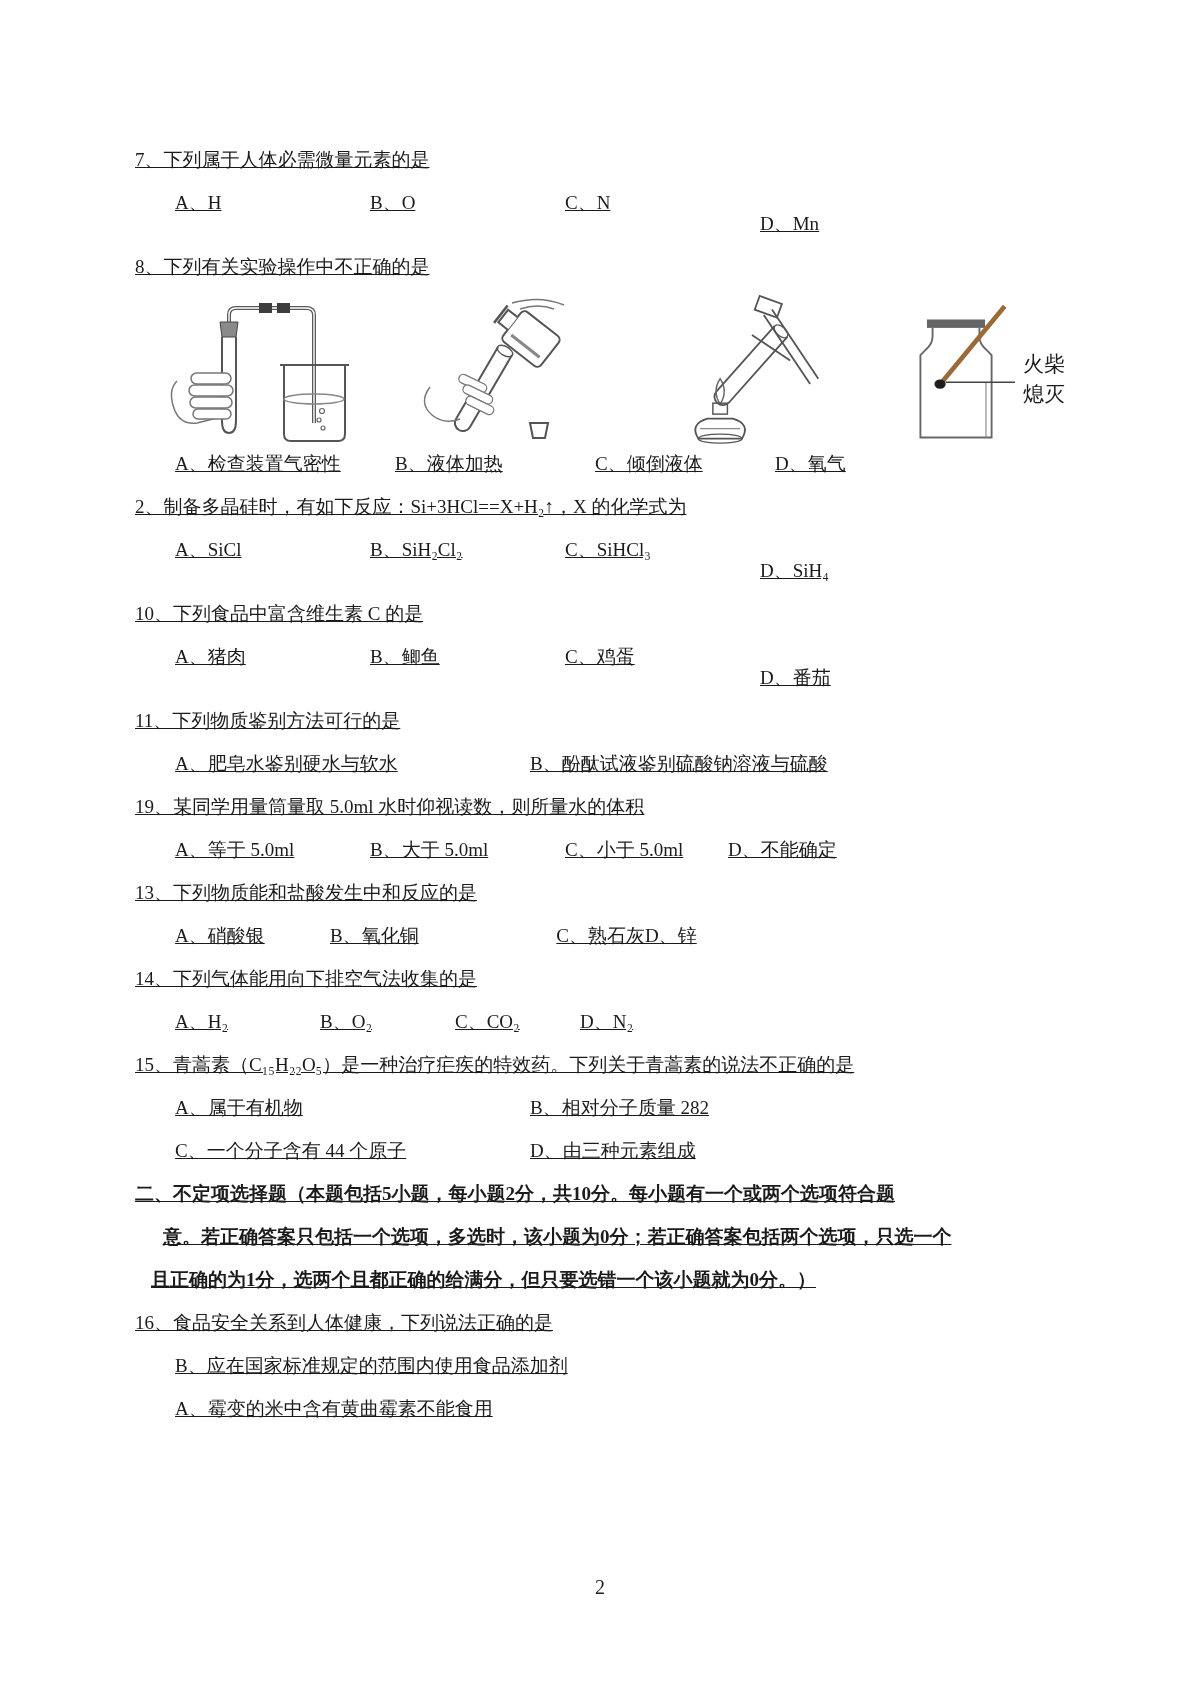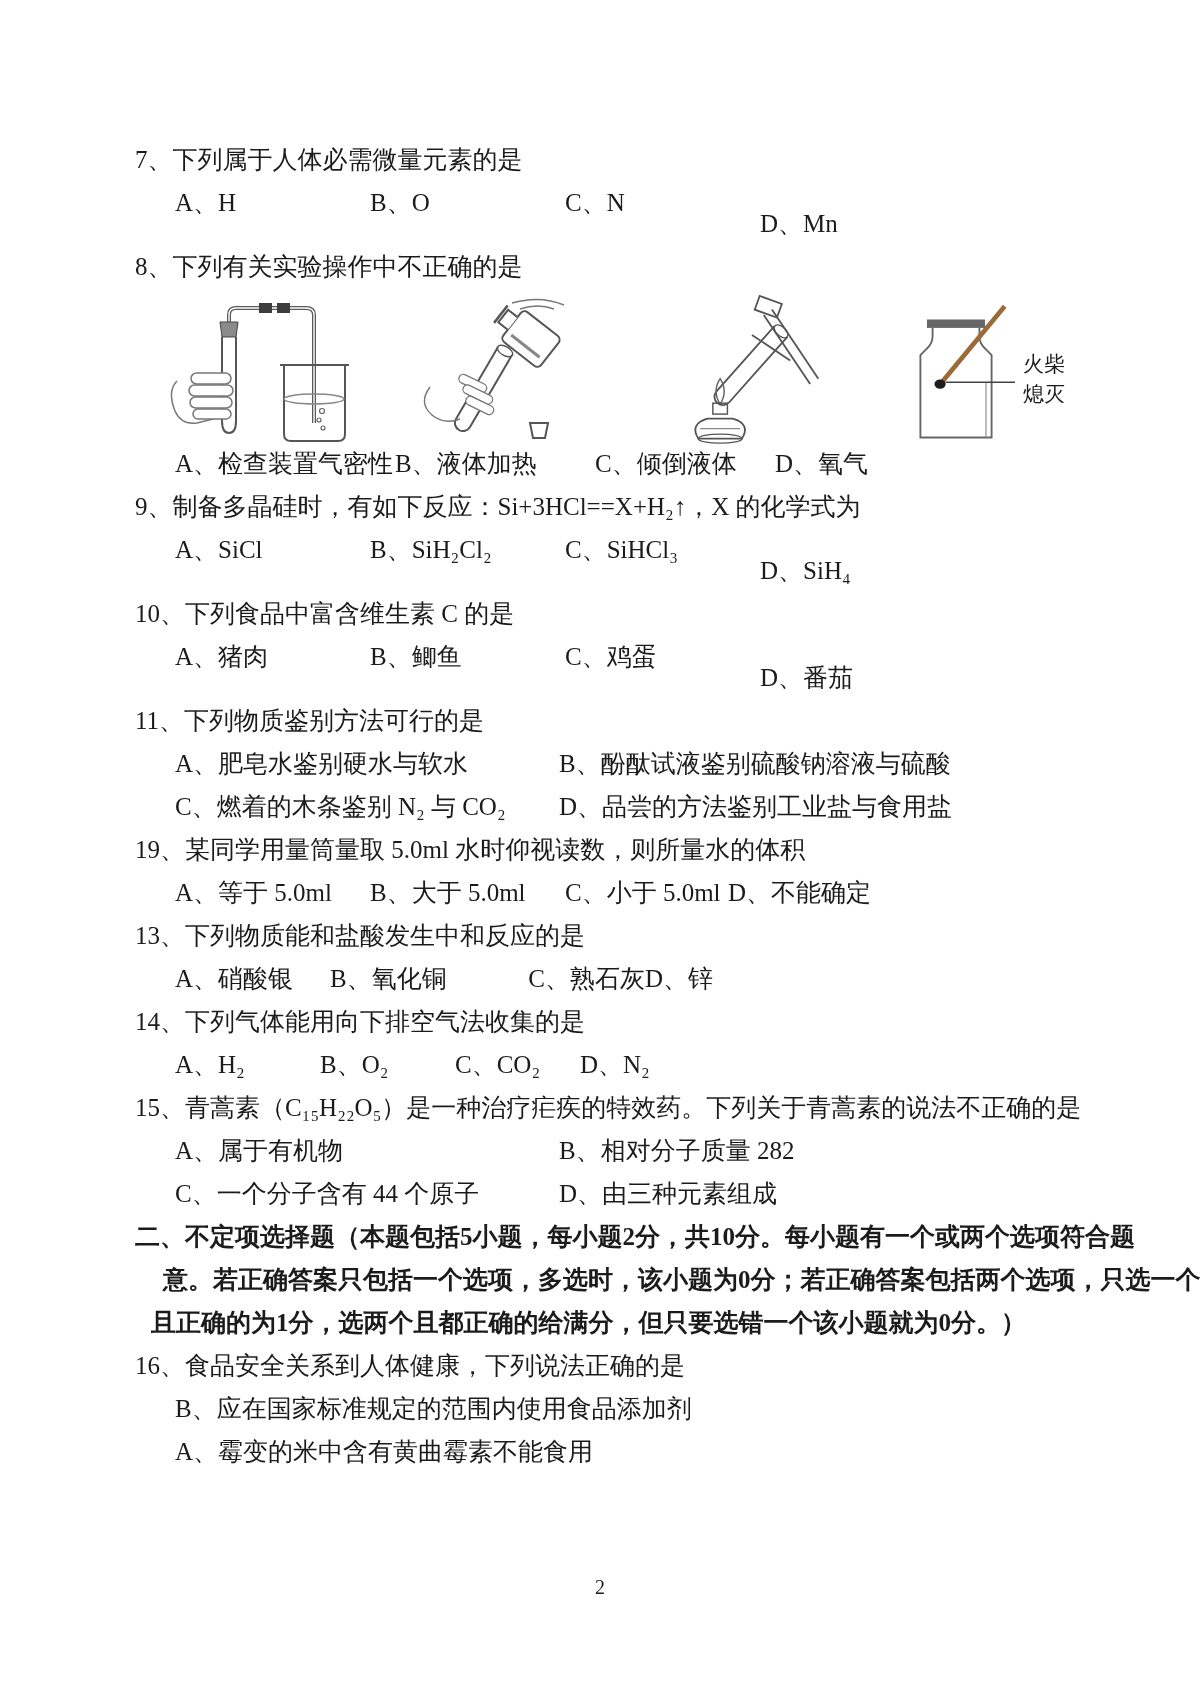--- a/index.html
+++ b/index.html
@@ -14,32 +14,33 @@
     color: #1b1b1b;
     overflow: hidden;
   }
   .content {
     position: absolute;
     left: 135px;
     top: 145px;
     width: 940px;
   }
   .row {
-    font-size: 25px;
+    font-size: 19px;
     line-height: 30px;
     margin-bottom: 13px;
     white-space: nowrap;
+    text-decoration: underline;
   }
   .opts { padding-left: 40px; display: flex; }
   .opt  { flex: 0 0 auto; }
 
   .cols-std  .opt { width: 195px; }
   .cols-std  .opt:last-child { width: auto; margin-top: 21px; }
   .cols-2    .opt { width: 355px; }
-  .cols-2    .opt:last-child { width: auto; margin-left: 29px; }
+  .cols-2    .opt:last-child { width: auto; }
   .cols-q12  .opt:nth-child(1) { width: 195px; }
   .cols-q12  .opt:nth-child(2) { width: 195px; }
   .cols-q12  .opt:nth-child(3) { width: 163px; }
   .cols-q13  .opt:nth-child(1) { width: 155px; }
   .cols-q13  .opt:nth-child(2) { width: 160px; }
   .cols-q13  .opt:nth-child(3) { width: 155px; text-align: right; }
   .cols-q14  .opt:nth-child(1) { width: 145px; }
   .cols-q14  .opt:nth-child(2) { width: 135px; }
   .cols-q14  .opt:nth-child(3) { width: 125px; }
   .cols-figl .opt:nth-child(1) { width: 220px; }
@@ -170,45 +171,41 @@
       </div>
     </div>
 
     <div class="row opts cols-figl">
       <span class="opt">A、检查装置气密性</span>
       <span class="opt">B、液体加热</span>
       <span class="opt">C、倾倒液体</span>
       <span class="opt">D、氧气</span>
     </div>
 
-    <div class="row">9、制备多晶硅时，有如下反应：Si+3HCl==X+H₂↑，X 的化学式为</div>
+    <div class="row">2、制备多晶硅时，有如下反应：Si+3HCl==X+H₂↑，X 的化学式为</div>
     <div class="row opts cols-std">
       <span class="opt">A、SiCl</span>
       <span class="opt">B、SiH₂Cl₂</span>
       <span class="opt">C、SiHCl₃</span>
       <span class="opt">D、SiH₄</span>
     </div>
 
     <div class="row">10、下列食品中富含维生素 C 的是</div>
     <div class="row opts cols-std">
       <span class="opt">A、猪肉</span>
       <span class="opt">B、鲫鱼</span>
       <span class="opt">C、鸡蛋</span>
       <span class="opt">D、番茄</span>
     </div>
 
     <div class="row">11、下列物质鉴别方法可行的是</div>
     <div class="row opts cols-2">
       <span class="opt">A、肥皂水鉴别硬水与软水</span>
       <span class="opt">B、酚酞试液鉴别硫酸钠溶液与硫酸</span>
     </div>
-    <div class="row opts cols-2">
-      <span class="opt">C、燃着的木条鉴别 N₂ 与 CO₂</span>
-      <span class="opt">D、品尝的方法鉴别工业盐与食用盐</span>
-    </div>
 
     <div class="row">19、某同学用量筒量取 5.0ml 水时仰视读数，则所量水的体积</div>
     <div class="row opts cols-q12">
       <span class="opt">A、等于 5.0ml</span>
       <span class="opt">B、大于 5.0ml</span>
       <span class="opt">C、小于 5.0ml</span>
       <span class="opt">D、不能确定</span>
     </div>
 
     <div class="row">13、下列物质能和盐酸发生中和反应的是</div>

